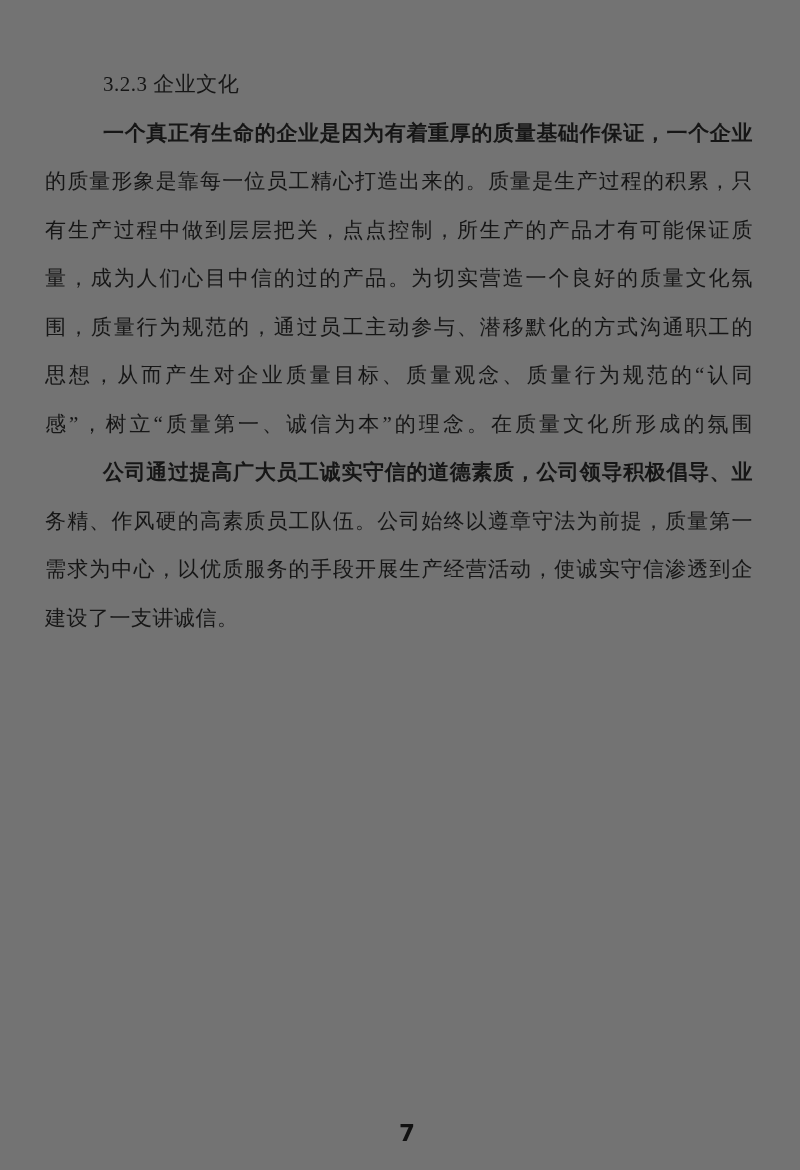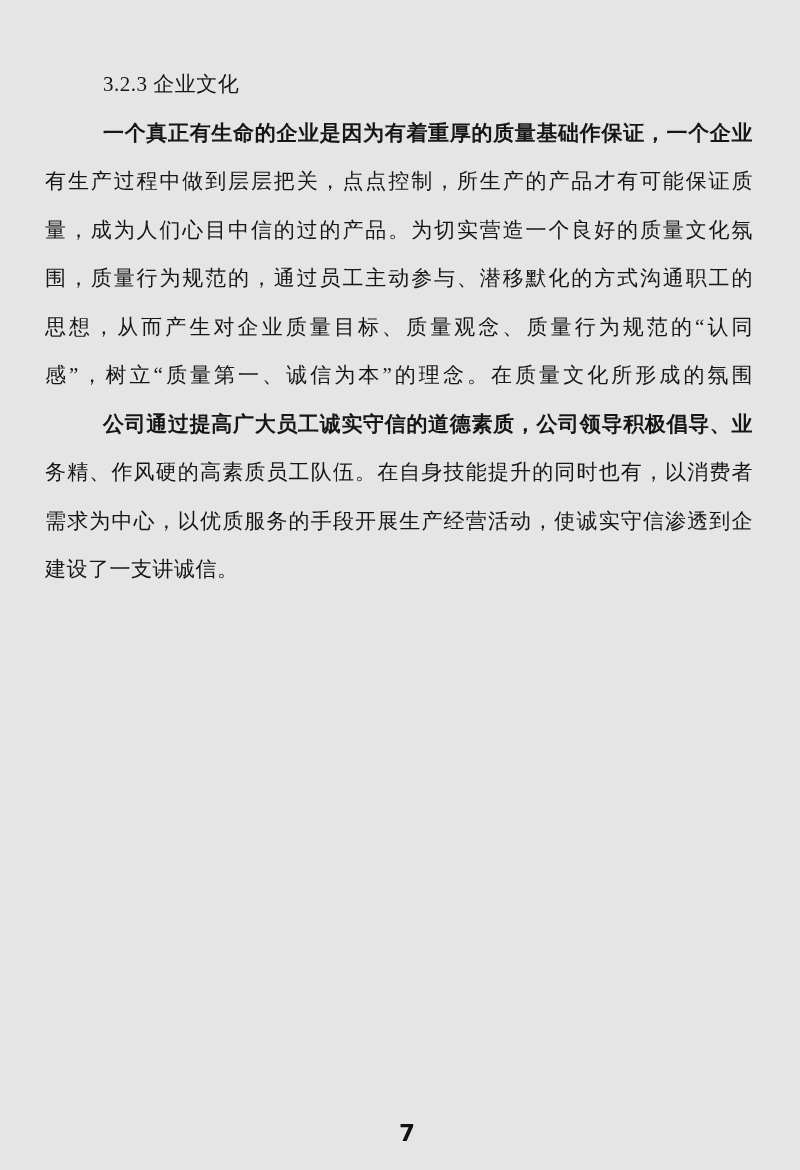--- a/index.html
+++ b/index.html
@@ -1,21 +1,21 @@
 <!DOCTYPE html>
 <html><head>
 <meta charset="utf-8">
 <style>
   * { margin: 0; padding: 0; box-sizing: border-box; }
   html, body { background: #ffffff; }
   .page {
     position: relative;
     width: 800px;
     height: 1170px;
-    background: #e5e5e5;
+    background: #737373;
     overflow: hidden;
     font-family: "Liberation Serif", "DejaVu Serif", serif;
   }
   .content {
     position: absolute;
     left: 45px;
     top: 60px;
     width: 708px;
     font-size: 21px;
     line-height: 48.5px;
@@ -54,26 +54,27 @@
   }
 </style>
 </head>
 <body>
 
 <div class="page">
   <div class="content">
     <div class="heading">3.2.3 企业文化</div>
 
     <div class="line first">一个真正有生命的企业是因为有着重厚的质量基础作保证，一个企业</div>
+    <div class="line">的质量形象是靠每一位员工精心打造出来的。质量是生产过程的积累，只</div>
     <div class="line">有生产过程中做到层层把关，点点控制，所生产的产品才有可能保证质</div>
     <div class="line">量，成为人们心目中信的过的产品。为切实营造一个良好的质量文化氛</div>
     <div class="line">围，质量行为规范的，通过员工主动参与、潜移默化的方式沟通职工的</div>
     <div class="line">思想，从而产生对企业质量目标、质量观念、质量行为规范的“认同</div>
     <div class="line">感”，树立“质量第一、诚信为本”的理念。在质量文化所形成的氛围</div>
 
     <div class="line first">公司通过提高广大员工诚实守信的道德素质，公司领导积极倡导、业</div>
-    <div class="line">务精、作风硬的高素质员工队伍。在自身技能提升的同时也有，以消费者</div>
+    <div class="line">务精、作风硬的高素质员工队伍。公司始终以遵章守法为前提，质量第一</div>
     <div class="line">需求为中心，以优质服务的手段开展生产经营活动，使诚实守信渗透到企</div>
     <div class="line end">建设了一支讲诚信。</div>
   </div>
 
   <div class="page-number">7</div>
 </div>
 
 </body></html>

